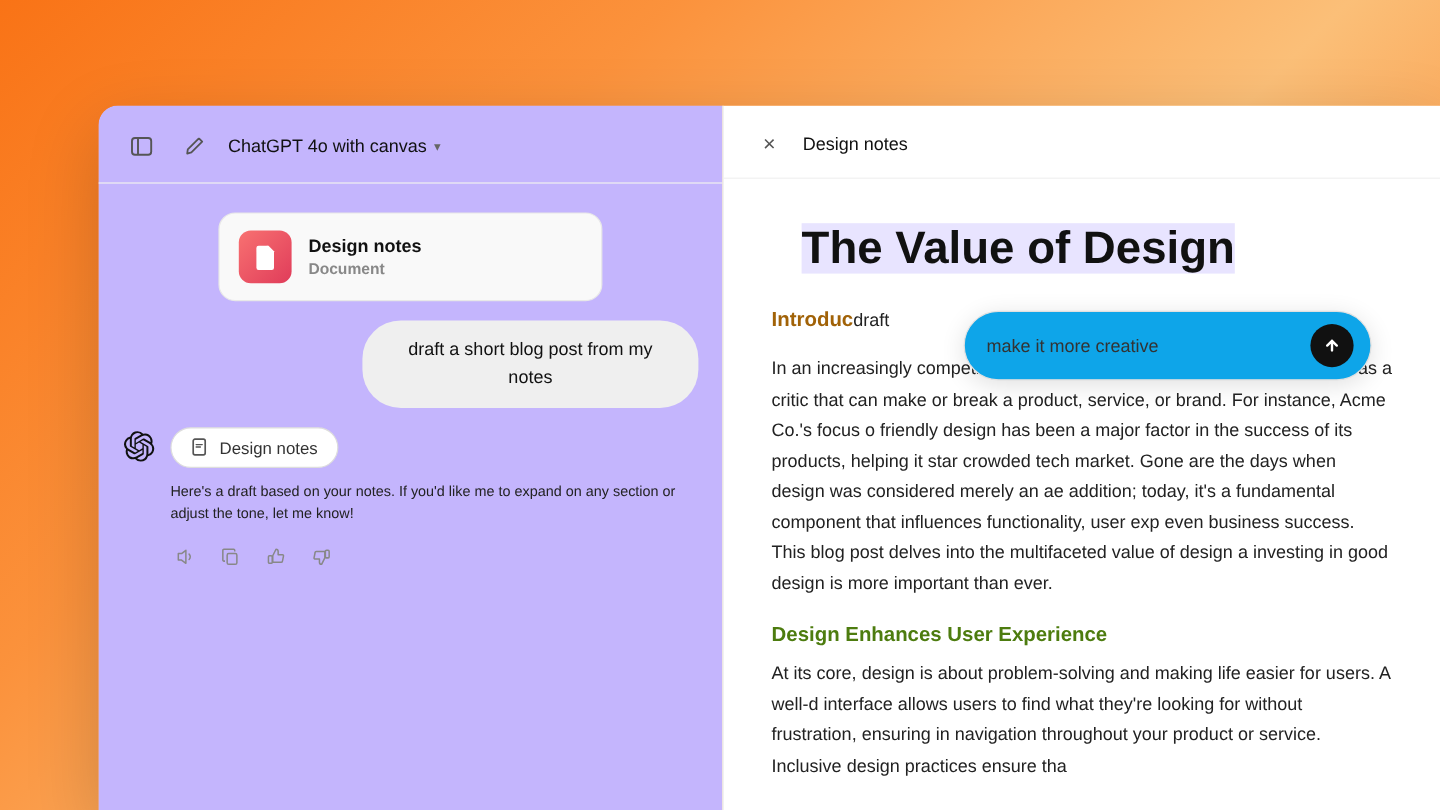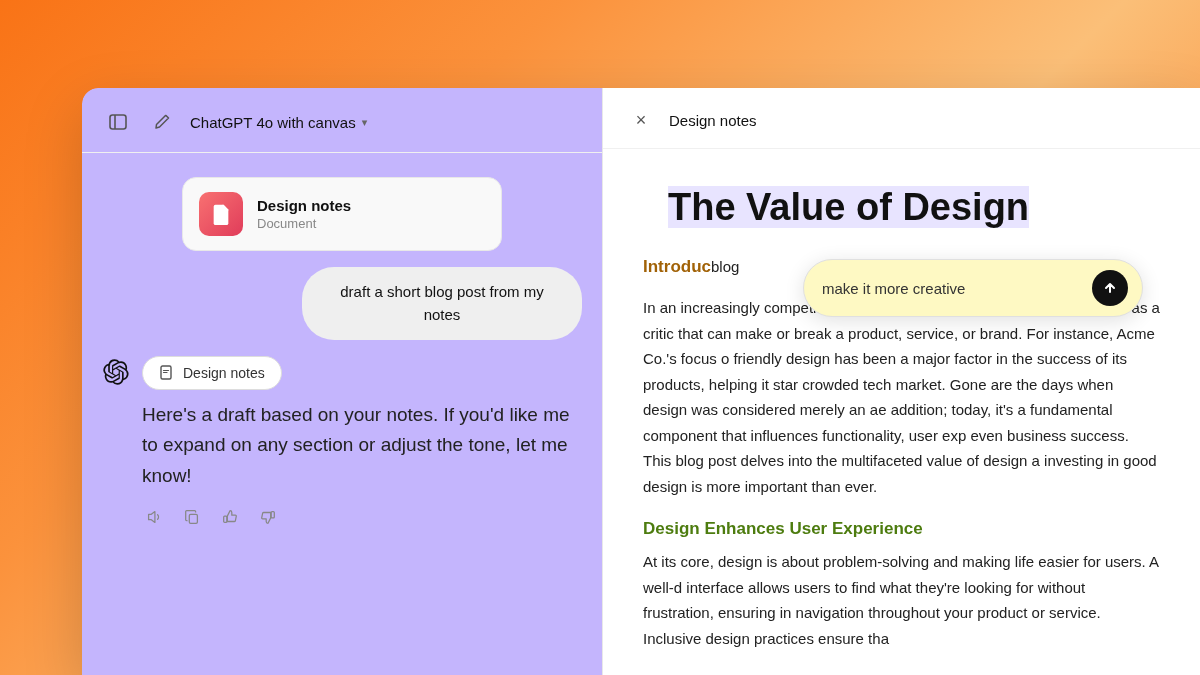--- a/index.html
+++ b/index.html
@@ -123,20 +123,21 @@
 
     .doc-name {
       font-size: 15px;
       font-weight: 600;
       color: #111;
     }
 
     .doc-type {
       font-size: 13px;
       color: #888;
+      font-weight: bold;
     }
 
     
     .user-bubble {
       background: #efefef;
       border-radius: 32px;
       padding: 14px 18px;
       font-size: 15px;
       color: #111;
       line-height: 1.5;
@@ -189,21 +190,21 @@
       width: fit-content;
     }
 
     .design-notes-btn svg {
       width: 16px;
       height: 16px;
       color: #555;
     }
 
     .ai-text {
-      font-size: 19px;
+      font-size: 12px;
       color: #222;
       line-height: 1.6;
     }
 
     
     .action-buttons {
       display: flex;
       gap: 14px;
       align-items: center;
       margin-top: 4px;
@@ -280,21 +281,21 @@
     .doc-title-wrapper {
       margin-bottom: 22px;
       padding-left: 25px;
     }
 
     
     .inline-prompt {
       position: absolute;
       top: 110px;
       left: 200px;
-      background: #fef9c3;
+      background: #0ea5e9;
       border: 1px solid #e0e0e0;
       border-radius: 50px;
       padding: 10px 14px 10px 18px;
       display: flex;
       align-items: center;
       gap: 10px;
       box-shadow: 0 4px 20px rgba(0,0,0,0.12);
       width: 340px;
       z-index: 10;
     }
@@ -469,21 +470,21 @@
             <path d="M8 12V4M4 8l4-4 4 4" stroke="white" stroke-width="2" stroke-linecap="round" stroke-linejoin="round" fill="none"></path>
           </svg>
         </div>
       </div>
 
       <div class="doc-title-wrapper">
         <span class="doc-title">The Value of Design</span>
       </div>
 
       <p class="body-text">
-        <span class="intro-label">Introduc</span><span>blog</span>
+        <span class="intro-label">Introduc</span><span>draft</span>
       </p>
       <p class="body-text">In an increasingly competitive and fast-paced world, design has emerged as a critic that can make or break a product, service, or brand. For instance, Acme Co.'s focus o friendly design has been a major factor in the success of its products, helping it star crowded tech market. Gone are the days when design was considered merely an ae addition; today, it's a fundamental component that influences functionality, user exp even business success. This blog post delves into the multifaceted value of design a investing in good design is more important than ever.</p>
 
       <p class="section-heading">Design Enhances User Experience</p>
       <p class="body-text">At its core, design is about problem-solving and making life easier for users. A well-d interface allows users to find what they're looking for without frustration, ensuring in navigation throughout your product or service. Inclusive design practices ensure tha</p>
 
     </div>
   </div>
 
 </div>

